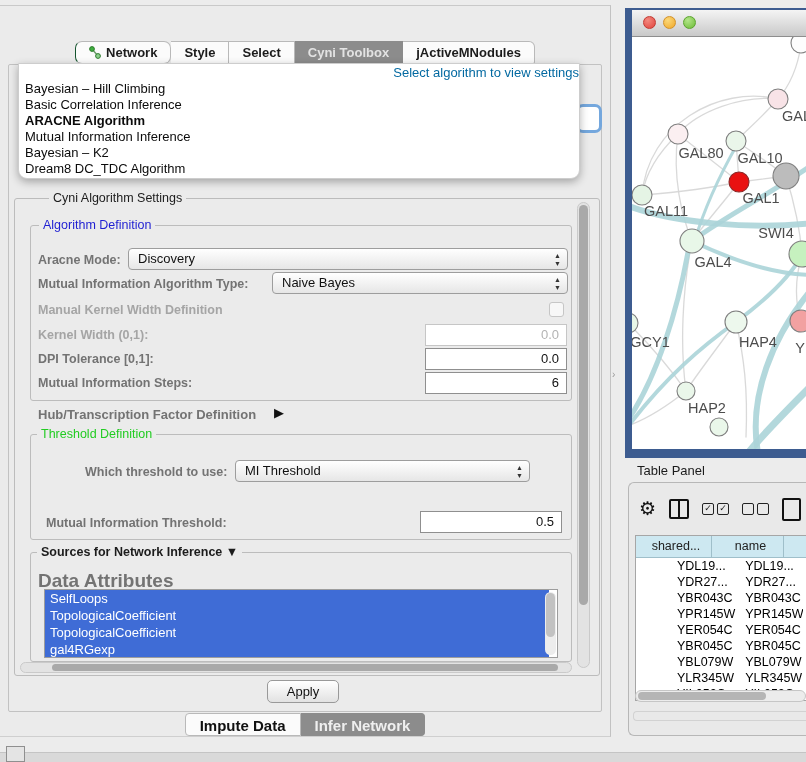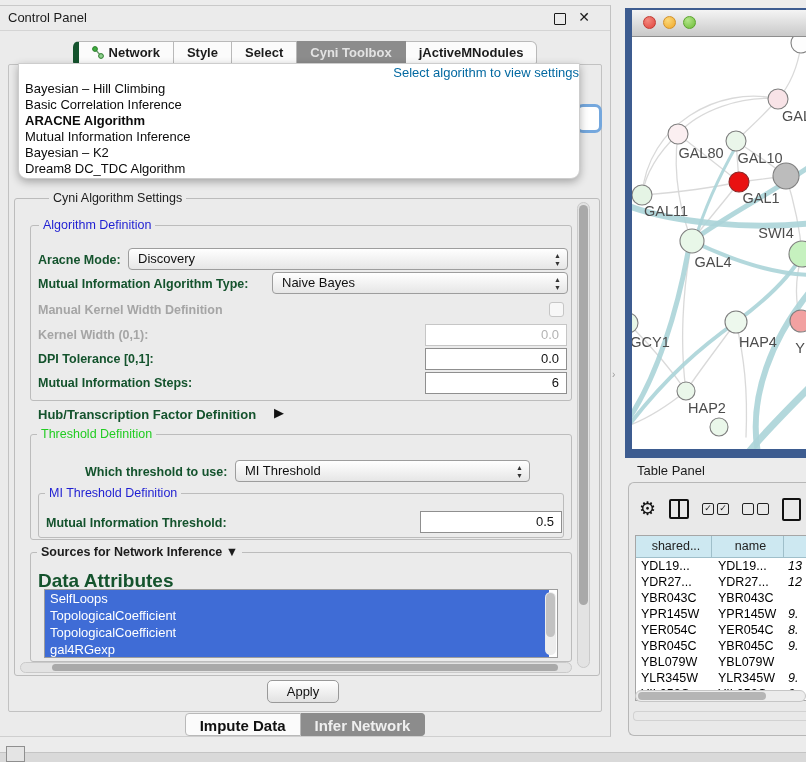--- a/index.html
+++ b/index.html
@@ -12,34 +12,34 @@
       border-top:1px solid #c9c9c9;border-right:1px solid #c2c2c2;border-bottom:1px solid #cfcfcf;}
   #cp-titlebar{left:0;top:0;width:100%;height:24px;border-bottom:1px solid #d4d4d4;}
   #cp-title{left:8px;top:4px;font-size:13px;color:#1b1b1b;}
   #float-btn{right:44px;top:7px;width:10px;height:10px;border:1.6px solid #1b1b1b;border-radius:1px;background:transparent;}
   #close-btn{right:20px;top:3px;font-size:14px;font-weight:bold;color:#1b1b1b;}
 
   
   #tabbar{left:0;top:33px;width:100%;height:25px;display:flex;justify-content:center;align-items:flex-end;}
   .tab{height:23px;line-height:23px;padding:0 13px;background:#fbfbfb;border:1px solid #b9b9b9;
        border-left:none;font-weight:bold;font-size:13px;color:#1c1c1c;display:flex;align-items:center;gap:5px;box-sizing:border-box;}
-  .tab:first-child{border-left:6px solid #14532d;border-top-left-radius:6px;border-bottom-left-radius:2px;}
+  .tab:first-child{border-left:1px solid #14532d;border-top-left-radius:6px;border-bottom-left-radius:2px;border-radius:7px;}
   .tab:last-child{border-top-right-radius:6px;border-bottom-right-radius:2px;}
   .tab.selected{background:#8c8c8c;color:#e3e3e3;border-color:#8c8c8c;}
 
   #inner-panel{left:8px;top:58px;width:592px;height:646px;border:1px solid #c2c2c2;border-radius:2px;background:#ebebeb;}
 
   
   .groupbox{border:1px solid #bcbcbc;border-radius:3px;}
   .grouptitle{position:absolute;top:-8px;background:#ebebeb;padding:0 4px;font-size:12.5px;white-space:nowrap;}
   .gt-plain{color:#1c1c1c;}
   .gt-blue{color:#1e1ed2;}
   .gt-green{color:#22cc22;}
 
-  .lbl{position:absolute;font-size:12.5px;font-weight:bold;color:#14532d;white-space:nowrap;}
+  .lbl{position:absolute;font-size:12.5px;font-weight:bold;color:#737373;white-space:nowrap;}
   .lbl.disabled{color:#a5a5a5;}
 
   .combo{position:absolute;height:22px;box-sizing:border-box;border:1px solid #9d9d9d;border-radius:4px;
          background:linear-gradient(#ffffff,#e6e6e6);font-size:13px;line-height:20px;padding-left:9px;}
   .combo .stepper{position:absolute;right:5px;top:3px;width:9px;height:16px;font-size:7px;line-height:7.5px;color:#333;text-align:center;}
   .field{position:absolute;height:22px;box-sizing:border-box;border:1px solid #8f8f8f;background:#fff;
          font-size:13px;line-height:20px;text-align:right;padding-right:7px;}
   .field.disabled{border:1px solid #c6c6c6;color:#b3b3b3;}
   .checkbox{position:absolute;width:13px;height:13px;border:1px solid #c6c6c6;border-radius:3px;background:#f7f7f7;}
 
@@ -96,21 +96,21 @@
   #gear-icon{font-size:19px;line-height:22px;color:#111;}
   #cols-icon{width:16px;height:16px;border:2px solid #111;border-radius:2px;position:relative;}
   #cols-icon div{position:absolute;left:7px;top:0;width:2px;height:16px;background:#111;}
   .cb-pair{display:flex;gap:3px;}
   .mini-cb{width:10px;height:10px;border:1.6px solid #222;border-radius:2px;font-size:9px;line-height:9px;text-align:center;color:#222;}
   #file-icon{width:15px;height:19px;border:2px solid #111;border-radius:2px;}
   #tp-table{position:absolute;left:6px;top:52px;width:172px;height:166px;background:#fff;border:1px solid #a6a6a6;
             border-right:none;box-sizing:border-box;overflow:hidden;}
   .th-row{display:flex;height:21px;background:#cde8f1;border-bottom:1px solid #9fbfca;}
   .th{box-sizing:border-box;border-right:1px solid #9fbfca;font-size:12.5px;color:#222;text-align:center;line-height:20px;}
-  .td-row{display:flex;height:16px;}
+  .td-row{display:flex;height:16px;padding-left:36px;}
   .td{box-sizing:border-box;font-size:12.5px;line-height:16px;white-space:nowrap;overflow:hidden;color:#000;}
   .c1{width:76px;padding-left:5px;}
   .c2{width:72px;padding-left:6px;}
   .c3{flex:1;padding-left:4px;font-style:italic;}
   #tp-htrack{position:absolute;left:6px;top:207px;width:171px;height:12px;background:#ececec;border:1px solid #c6c6c6;border-radius:6px;box-sizing:border-box;}
   #tp-hthumb{position:absolute;left:2px;top:1px;width:128px;height:8px;background:#b5b5b5;border-radius:4px;}
   #tp-bottomline{position:absolute;left:4px;top:228px;width:172px;height:8px;border:1px solid #d2d2d2;border-right:none;border-radius:4px 0 0 4px;}
 
   
   #bottom-strip{left:0;top:752px;width:806px;height:10px;background:#d9d9d9;border-top:1px solid #c4c4c4;}
@@ -118,25 +118,20 @@
 
   .nodelabel{font-size:14.5px;fill:#4d4d4d;}
 </style>
 </head>
 <body>
 
 <div id="root">
 
   <div id="cp" class="abs">
 
-    <div id="cp-titlebar" class="abs">
-      <span id="cp-title" class="abs">Control Panel</span>
-      <span id="float-btn" class="abs"></span>
-      <span id="close-btn" class="abs">✕</span>
-    </div>
 
     <div id="tabbar" class="abs">
         <div class="tab">
           <svg width="12" height="13" viewBox="0 0 12 13">
             <line x1="3" y1="3" x2="9" y2="10" stroke="#6a9a6a" stroke-width="1.4"></line>
             <circle cx="3" cy="3" r="2.4" fill="#3fae3f" stroke="#2c7c2c"></circle>
             <circle cx="9" cy="10" r="2.4" fill="#8fd08f" stroke="#2c7c2c"></circle>
           </svg>
           <span>Network</span>
         </div>
@@ -191,23 +186,20 @@
     <span class="lbl" style="left:38px;top:401px;font-size:13px;">Hub/Transcription Factor Definition</span>
     <span class="abs" style="left:274px;top:399px;font-size:13px;color:#111;">▶</span>
 
     <div class="abs groupbox" style="left:30px;top:428px;width:540px;height:104px;">
       <span class="grouptitle gt-green" style="left:6px;">Threshold Definition</span>
     </div>
     <span class="lbl" style="left:85px;top:459px;">Which threshold to use:</span>
     <div class="combo" style="left:235px;top:454px;width:295px;">
       <span>MI Threshold</span>
       <span class="stepper">▲<br>▼</span>
-    </div>
-    <div class="abs groupbox" style="left:38px;top:487px;width:524px;height:43px;">
-      <span class="grouptitle gt-blue" style="left:6px;">MI Threshold Definition</span>
     </div>
     <span class="lbl" style="left:46px;top:510px;">Mutual Information Threshold:</span>
     <div class="field" style="left:420px;top:505px;width:142px;">0.5</div>
 
     <div class="abs groupbox" style="left:30px;top:546px;width:540px;height:108px;">
       <span class="grouptitle gt-plain" style="left:6px;font-weight:bold;">
         <span>Sources for Network Inference</span>
         <span>▼</span>
       </span>
     </div>

